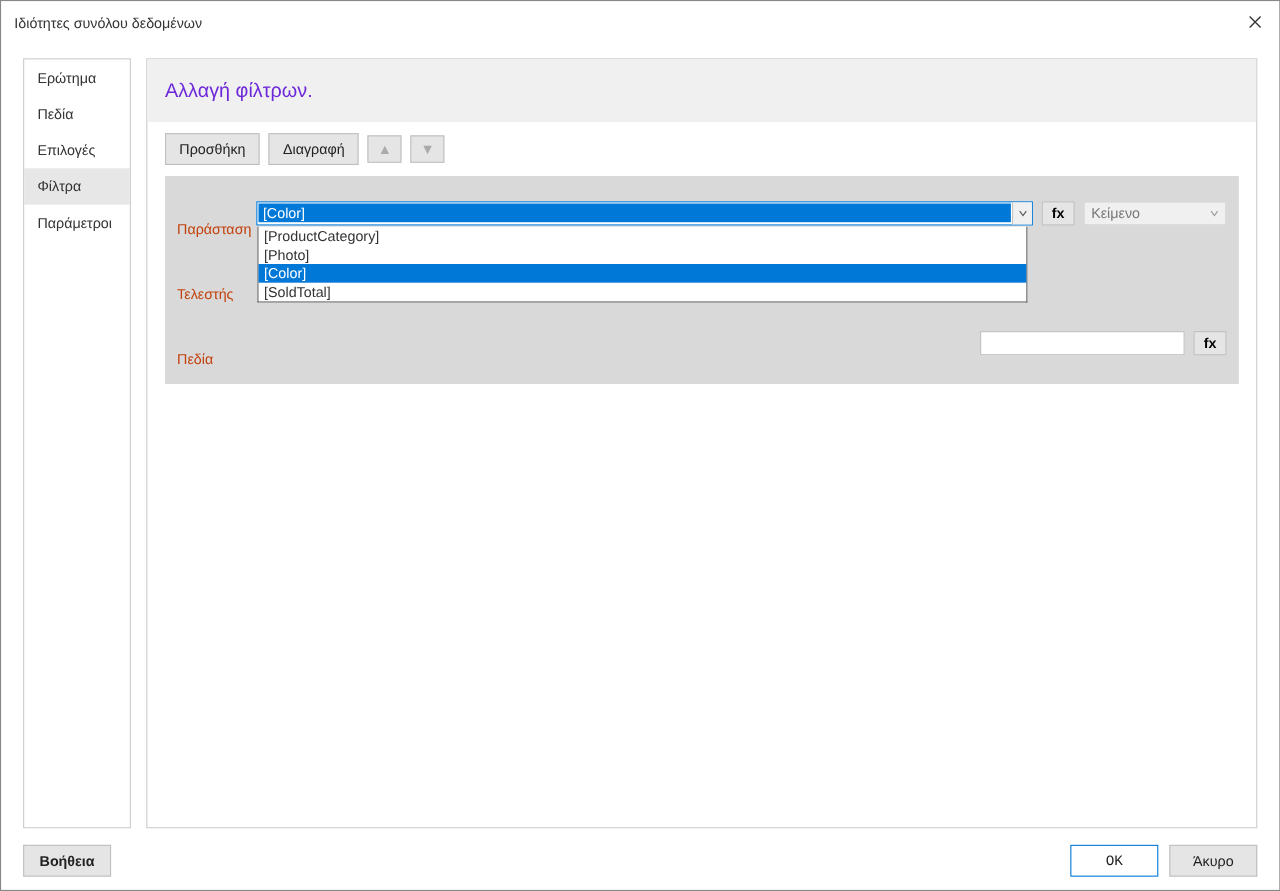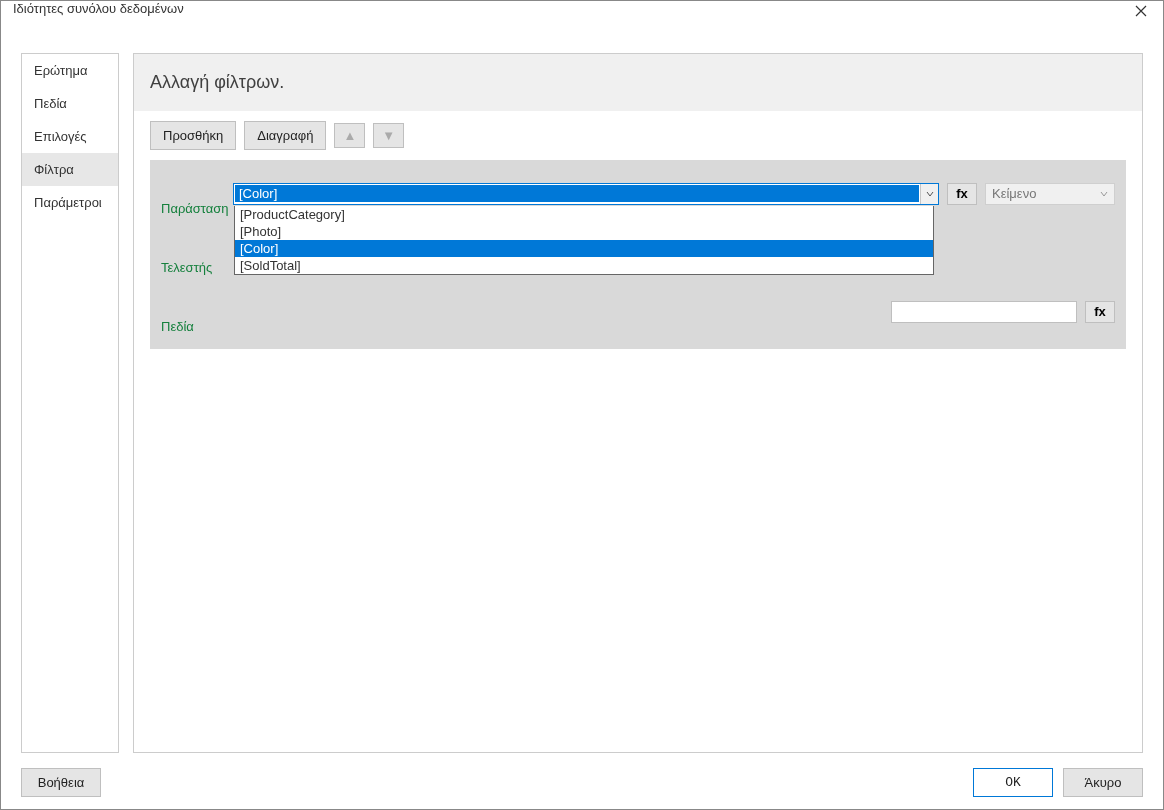--- a/index.html
+++ b/index.html
@@ -1,62 +1,62 @@
 <!DOCTYPE html>
 <html><head>
 <meta charset="utf-8">
 <style>
   * { box-sizing: border-box; margin: 0; padding: 0; font-family: "Segoe UI", Tahoma, sans-serif; font-size: 13px; }
   body { background: #fff; width: 1164px; height: 810px; border: 1px solid #888; position: relative; }
 
-  .titlebar { height: 38px; display: flex; align-items: flex-start; padding: 0 12px; border-bottom: 0; }
+  .titlebar { height: 38px; display: flex; align-items: center; padding: 0 12px; border-bottom: 0; }
   .titlebar .title { flex: 1; color: #333; }
   .titlebar .close { width: 20px; height: 20px; display: flex; align-items: center; justify-content: center; cursor: pointer; }
   .titlebar .close svg { width: 12px; height: 12px; }
 
   .content { position: absolute; top: 52px; left: 20px; right: 20px; bottom: 56px; display: flex; gap: 14px; }
 
   .sidebar { width: 144px; border: 1px solid #ccc; background: #fff; display: flex; flex-direction: column; }
   .side-item { padding: 9px 12px; color: #333; cursor: pointer; }
   .side-item.selected { background: #e7e7e7; }
 
   .main { flex: 1; border: 1px solid #ccc; background: #fff; display: flex; flex-direction: column; }
 
-  .main-header { background: #f0f0f0; padding: 18px 16px; font-size: 18px; color: #404040; font-weight: 400; }
+  .main-header { background: #f0f0f0; padding: 18px 16px; font-size: 18px; color: #6d28d9; font-weight: 400; }
   .sub-header { padding: 12px 16px 0 16px; color: #333; }
 
   .toolbar { padding: 10px 16px 10px 16px; display: flex; gap: 8px; align-items: center; }
   .btn { border: 1px solid #bfbfbf; background: #e5e5e5; padding: 6px 12px; cursor: pointer; color: #222; }
   .btn.icon-only { padding: 4px 8px; min-width: 30px; text-align: center; }
 
   .filter-panel { margin: 0 16px; background: #d9d9d9; border: 1px solid #d9d9d9; padding: 10px 10px 14px 10px; position: relative; }
   .filter-row { display: flex; align-items: center; margin-bottom: 14px; }
   .filter-row:last-child { margin-bottom: 0; }
-  .f-label { width: 72px; color: #15803d; margin-top: 30px; }
+  .f-label { width: 72px; color: #c2410c; margin-top: 30px; }
 
   .combo { flex: 1; position: relative; border: 1px solid #0078d7; background: #fff; height: 22px; display: flex; align-items: center; }
   .combo .sel { flex: 1; background: #0078d7; color: #fff; padding: 1px 4px; margin: 1px; }
   .combo .chev { width: 18px; height: 20px; border-left: 1px solid #c5c5c5; background: #f0f0f0; display: flex; align-items: center; justify-content: center; cursor: pointer; }
   .combo .chev svg { width: 8px; height: 8px; }
 
   .dropdown-list { position: absolute; top: 22px; left: 0; right: 4px; border: 1px solid #666; border-top: none; background: #fff; z-index: 10; }
   .dropdown-list .opt { padding: 1px 5px; color: #333; cursor: pointer; }
   .dropdown-list .opt.highlight { background: #0078d7; color: #fff; }
 
   .fx-btn { width: 30px; height: 22px; border: 1px solid #bfbfbf; background: #e5e5e5; margin-left: 8px; display: flex; align-items: center; justify-content: center; font-weight: bold; cursor: pointer; font-family: "Times New Roman", serif; }
   .type-combo { width: 130px; height: 22px; border: 1px solid #cfcfcf; background: #f0f0f0; margin-left: 8px; display: flex; align-items: center; padding: 0 6px; color: #777; }
   .type-combo .tc-chev { margin-left: auto; }
 
   .value-input { flex: 1; height: 22px; border: 1px solid #bfbfbf; background: #fff; padding: 0 4px; }
 
   .footer { position: absolute; left: 20px; right: 20px; bottom: 12px; display: flex; align-items: center; }
   .footer .spacer { flex: 1; }
   .f-btn { border: 1px solid #bfbfbf; background: #e5e5e5; padding: 6px 0; width: 80px; text-align: center; cursor: pointer; margin-left: 10px; color: #222; }
   .f-btn.primary { border: 1px solid #0078d7; background: #fff; font-family: Liberation Mono, monospace; }
-  .f-btn.help { margin-left: 0; }
+  .f-btn.help { margin-left: 0; font-weight: bold; }
 
   .arrow-dis { color: #aaa; }
 </style>
 </head>
 <body>
 
 <div class="titlebar">
   <div class="title">Ιδιότητες συνόλου δεδομένων</div>
   <div class="close">
     <svg viewBox="0 0 12 12">

